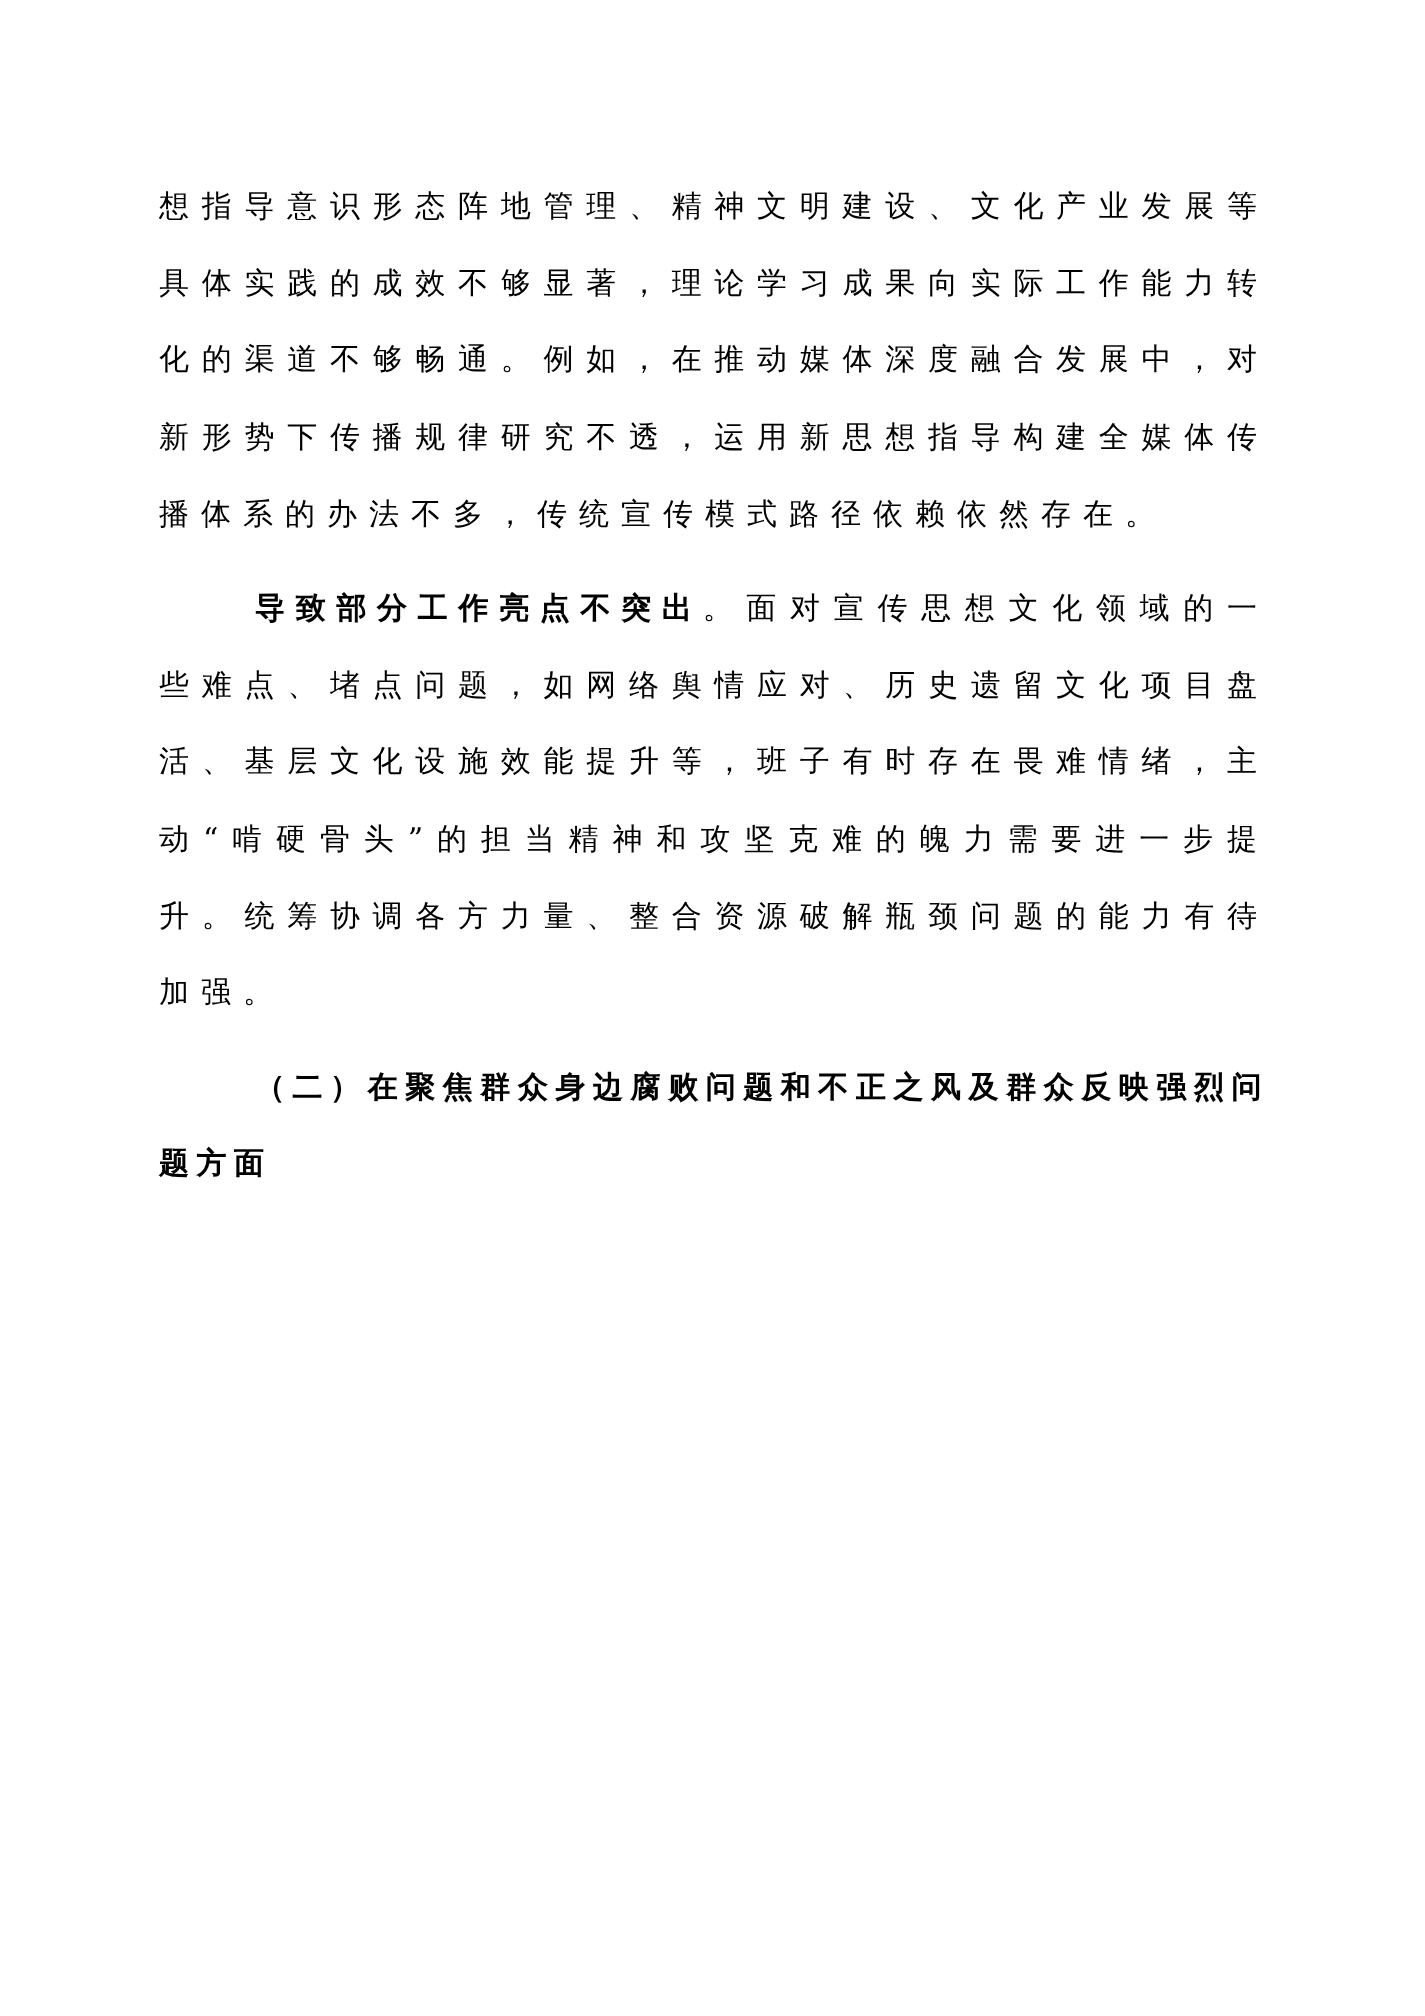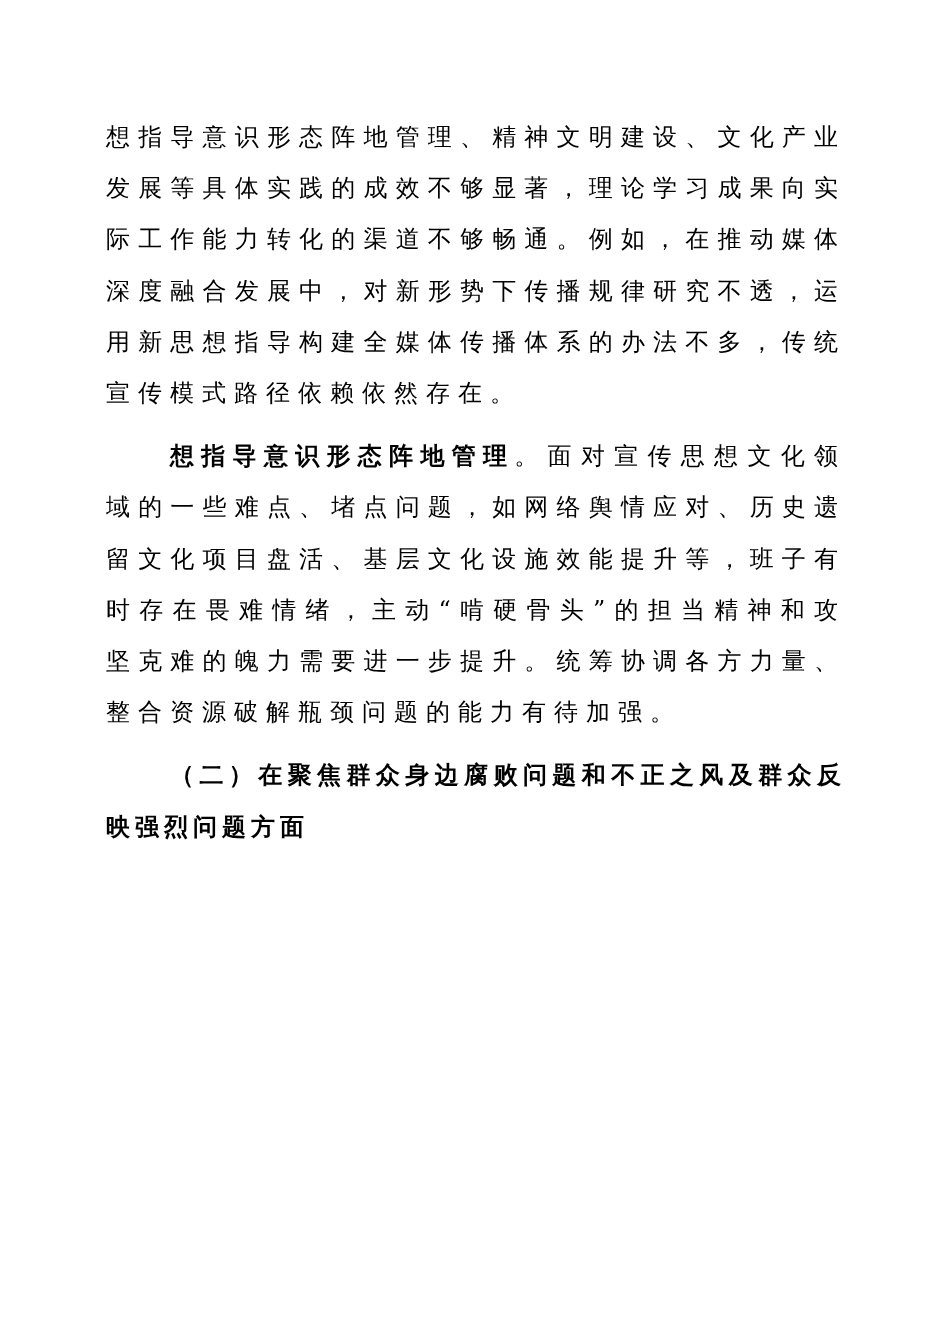--- a/index.html
+++ b/index.html
@@ -16,21 +16,21 @@
       color: #000000;
     }
     .page {
       position: absolute;
       left: 106px;
       top: 112px;
       width: 740px;
     }
     .para {
       margin: 0;
-      font-size: 24px;
+      font-size: 20px;
       line-height: 51.2px;
       letter-spacing: 8px;
       text-align: justify;
       text-align-last: left;
       word-break: break-all;
     }
     .para.indent {
       text-indent: 64px;
     }
     .para + .para {
@@ -51,18 +51,18 @@
 <body>
 
 <div class="page">
 
   <p class="para">
     <span>想指导意识形态阵地管理、精神文明建设、文化产业发展等具体实践的成效不够显著，理论学习成果向实际工作能力转化的渠道不够畅通。例如，在推动媒体深度融合发展中，对新形势下传播规律研究不透，运用新思想指导构建全媒体传播体系的办法不多，传统宣传模式路径依赖依然存在。</span>
   </p>
 
 
   <p class="para indent">
-    <span class="lead">想指导意识形态阵地管理</span><span>。面对宣传思想文化领域的一些难点、堵点问题，如网络舆情应对、历史遗留文化项目盘活、基层文化设施效能提升等，班子有时存在畏难情绪，主动“啃硬骨头”的担当精神和攻坚克难的魄力需要进一步提升。统筹协调各方力量、整合资源破解瓶颈问题的能力有待加强。</span>
+    <span class="lead">导致部分工作亮点不突出</span><span>。面对宣传思想文化领域的一些难点、堵点问题，如网络舆情应对、历史遗留文化项目盘活、基层文化设施效能提升等，班子有时存在畏难情绪，主动“啃硬骨头”的担当精神和攻坚克难的魄力需要进一步提升。统筹协调各方力量、整合资源破解瓶颈问题的能力有待加强。</span>
   </p>
 
   <p class="para indent heading">（二）在聚焦群众身边腐败问题和不正之风及群众反映强烈问题方面</p>
 
 </div>
 
 </body></html>

